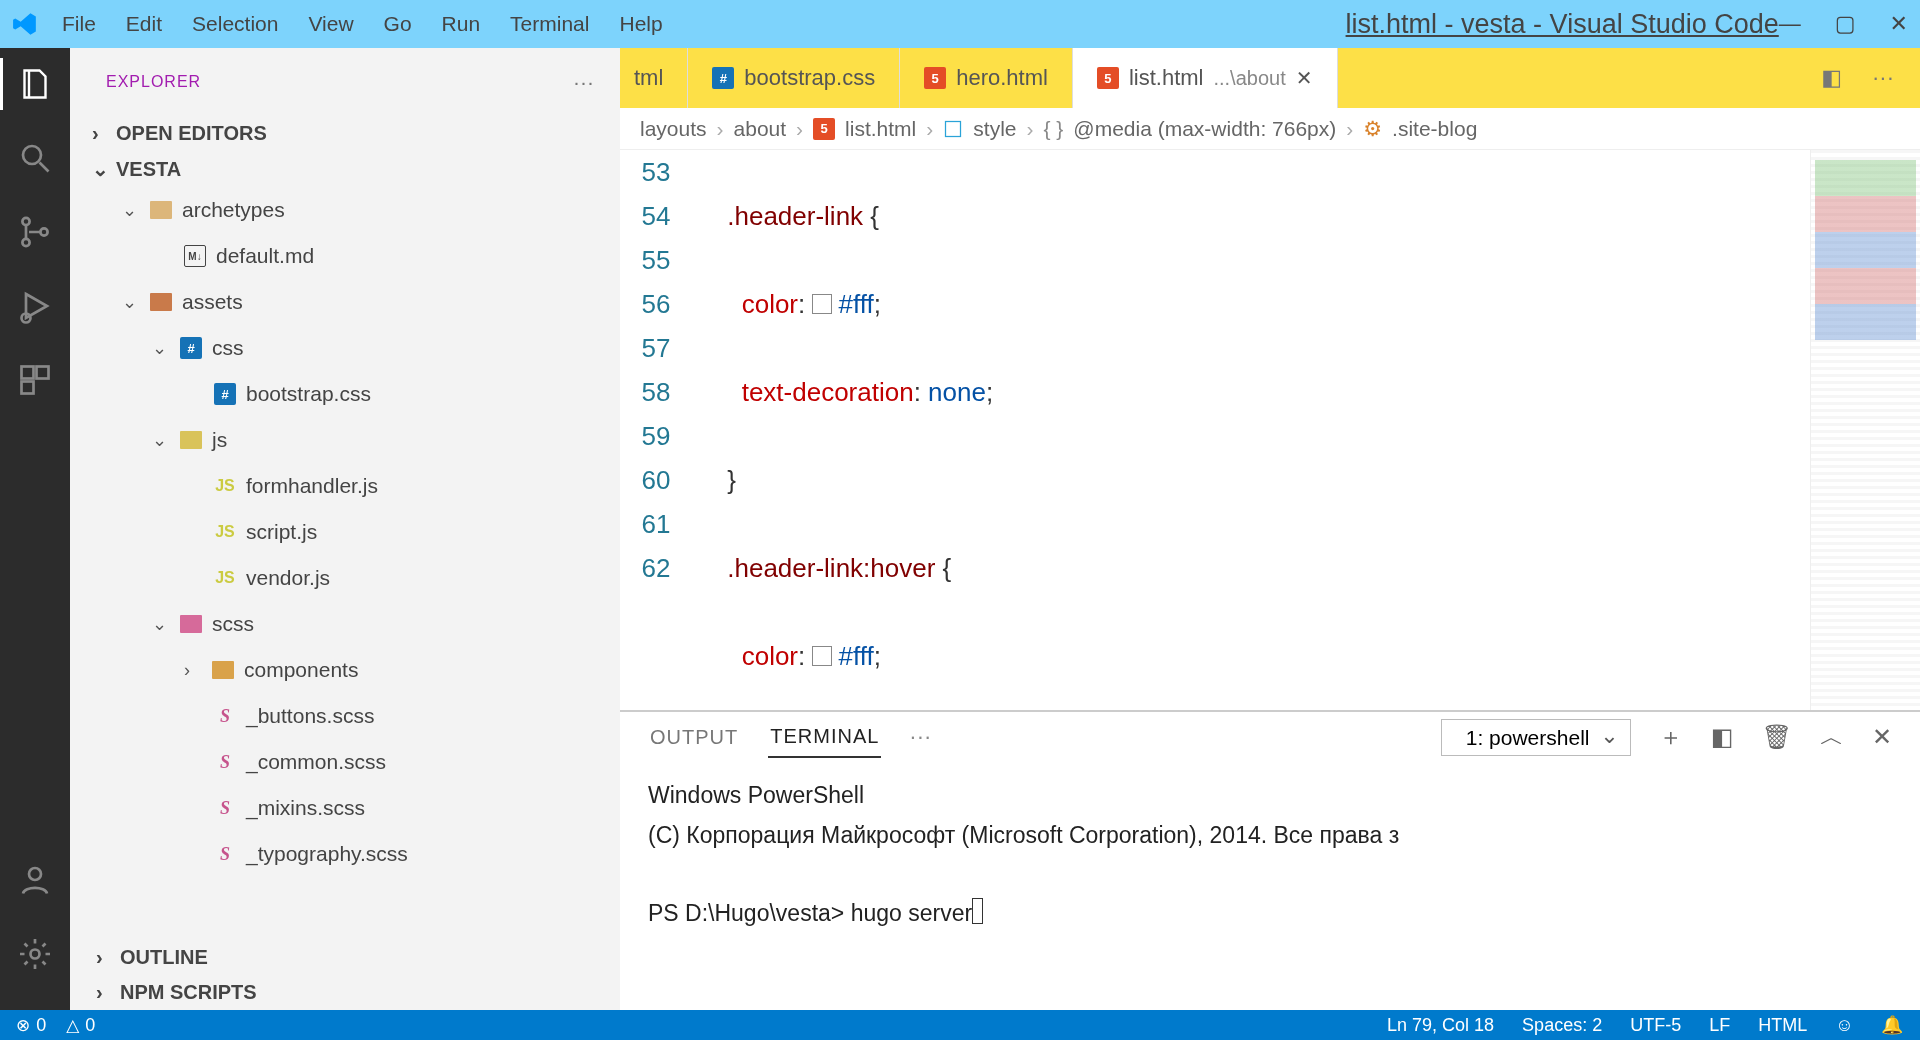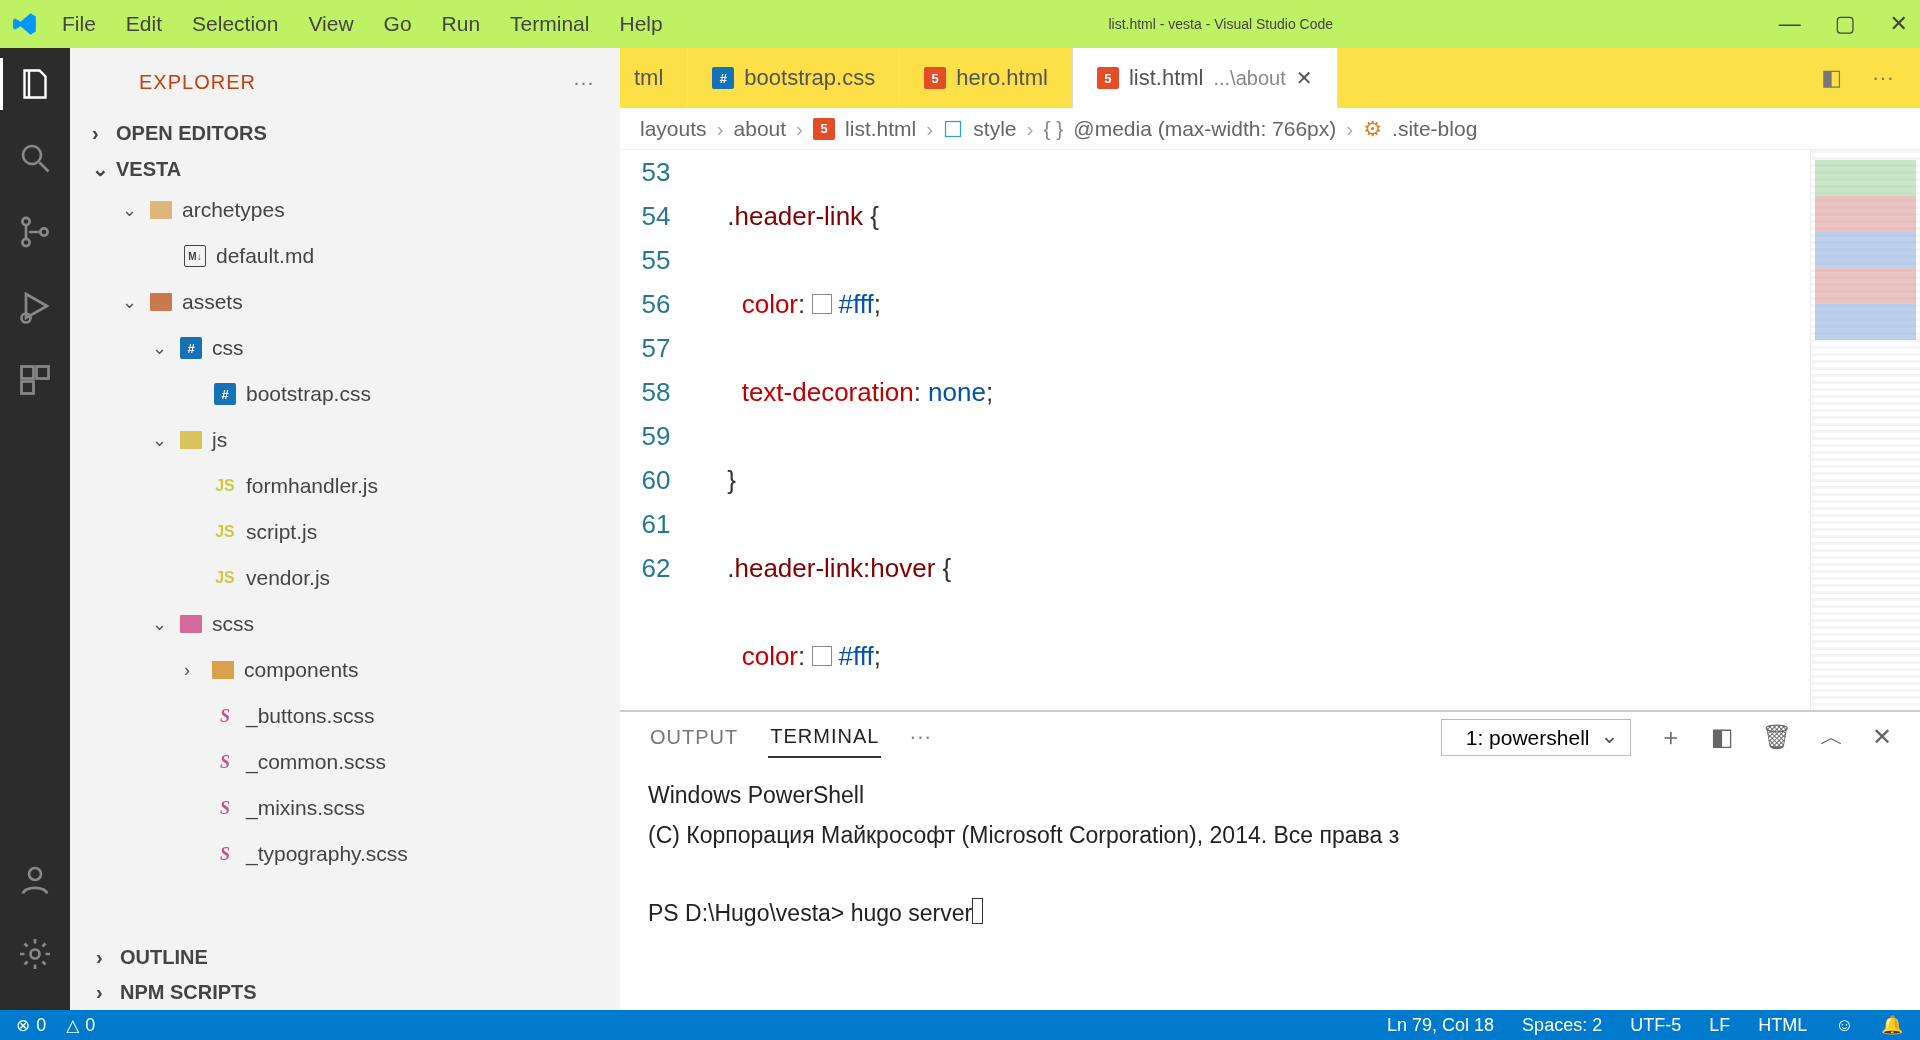--- a/index.html
+++ b/index.html
@@ -1,42 +1,42 @@
 <!DOCTYPE html>
 <html><head>
 <meta charset="utf-8">
 <style>
 * { margin: 0; padding: 0; box-sizing: border-box; font-family: "Segoe UI", Arial, sans-serif; }
 body { width: 1920px; height: 1040px; overflow: hidden; display: flex; flex-direction: column; background: #fff; }
 
 
-.titlebar { height: 48px; display: flex; align-items: center; background: #bef264; padding: 0 12px; }
+.titlebar { height: 48px; display: flex; align-items: center; background: #7dd3fc; padding: 0 12px; }
 .titlebar .logo { width: 26px; height: 26px; margin-right: 24px; }
 .titlebar .logo svg { width: 100%; height: 100%; }
 .titlebar .menu { display: flex; gap: 30px; }
 .titlebar .menu span { font-size: 21px; color: #444; cursor: default; }
-.titlebar .wtitle { flex: 1; text-align: center; font-size: 14px; color: #444; }
+.titlebar .wtitle { flex: 1; text-align: right; font-size: 27px; color: #444; text-decoration: underline; }
 .titlebar .winctl { display: flex; gap: 34px; align-items: center; }
 .titlebar .winctl span { font-size: 22px; color: #444; }
 
 
 .mainrow { flex: 1; display: flex; min-height: 0; }
 
 
 .activity { width: 70px; background: #2c2c2c; display: flex; flex-direction: column; align-items: center; padding-top: 18px; }
 .activity .aicon { width: 36px; height: 36px; margin-bottom: 38px; color: #888; position: relative; }
 .activity .aicon.active { color: #fff; }
 .activity .aicon.active::before { content:""; position:absolute; left:-17px; top:-8px; width:3px; height:52px; background:#fff; }
 .activity .spacer { flex:1; }
 .activity .aicon svg { width:100%; height:100%; }
 
 
 .sidebar { width: 550px; background: #f3f3f3; display:flex; flex-direction:column; font-size:21px; color:#444; }
 .sidebar-header { height:68px; display:flex; align-items:center; justify-content:space-between; padding:0 26px 0 36px; }
-.sidebar-header .title { letter-spacing:1px; font-size:20px; color:#c2410c;margin-left:33px; }
+.sidebar-header .title { letter-spacing:1px; font-size:16px; color:#a21caf; }
 .section { padding: 6px 0 6px 22px; display:flex; align-items:center; gap:8px; font-weight:bold; font-size:20px; cursor:default; }
 .section.sub { padding-left:26px; }
 .section .chev { width:16px; display:inline-block; }
 .tree { padding-left: 24px; }
 .tree .row { display:flex; align-items:center; height:46px; padding-left:10px; gap:10px; cursor:default; }
 .tree .row.d1 { padding-left: 28px; }
 .tree .row.d2 { padding-left: 58px; }
 .tree .row.d3 { padding-left: 90px; }
 .tree .row.d4 { padding-left: 120px; }
 .tree .chev { width:18px; color:#555; font-size:18px; }

